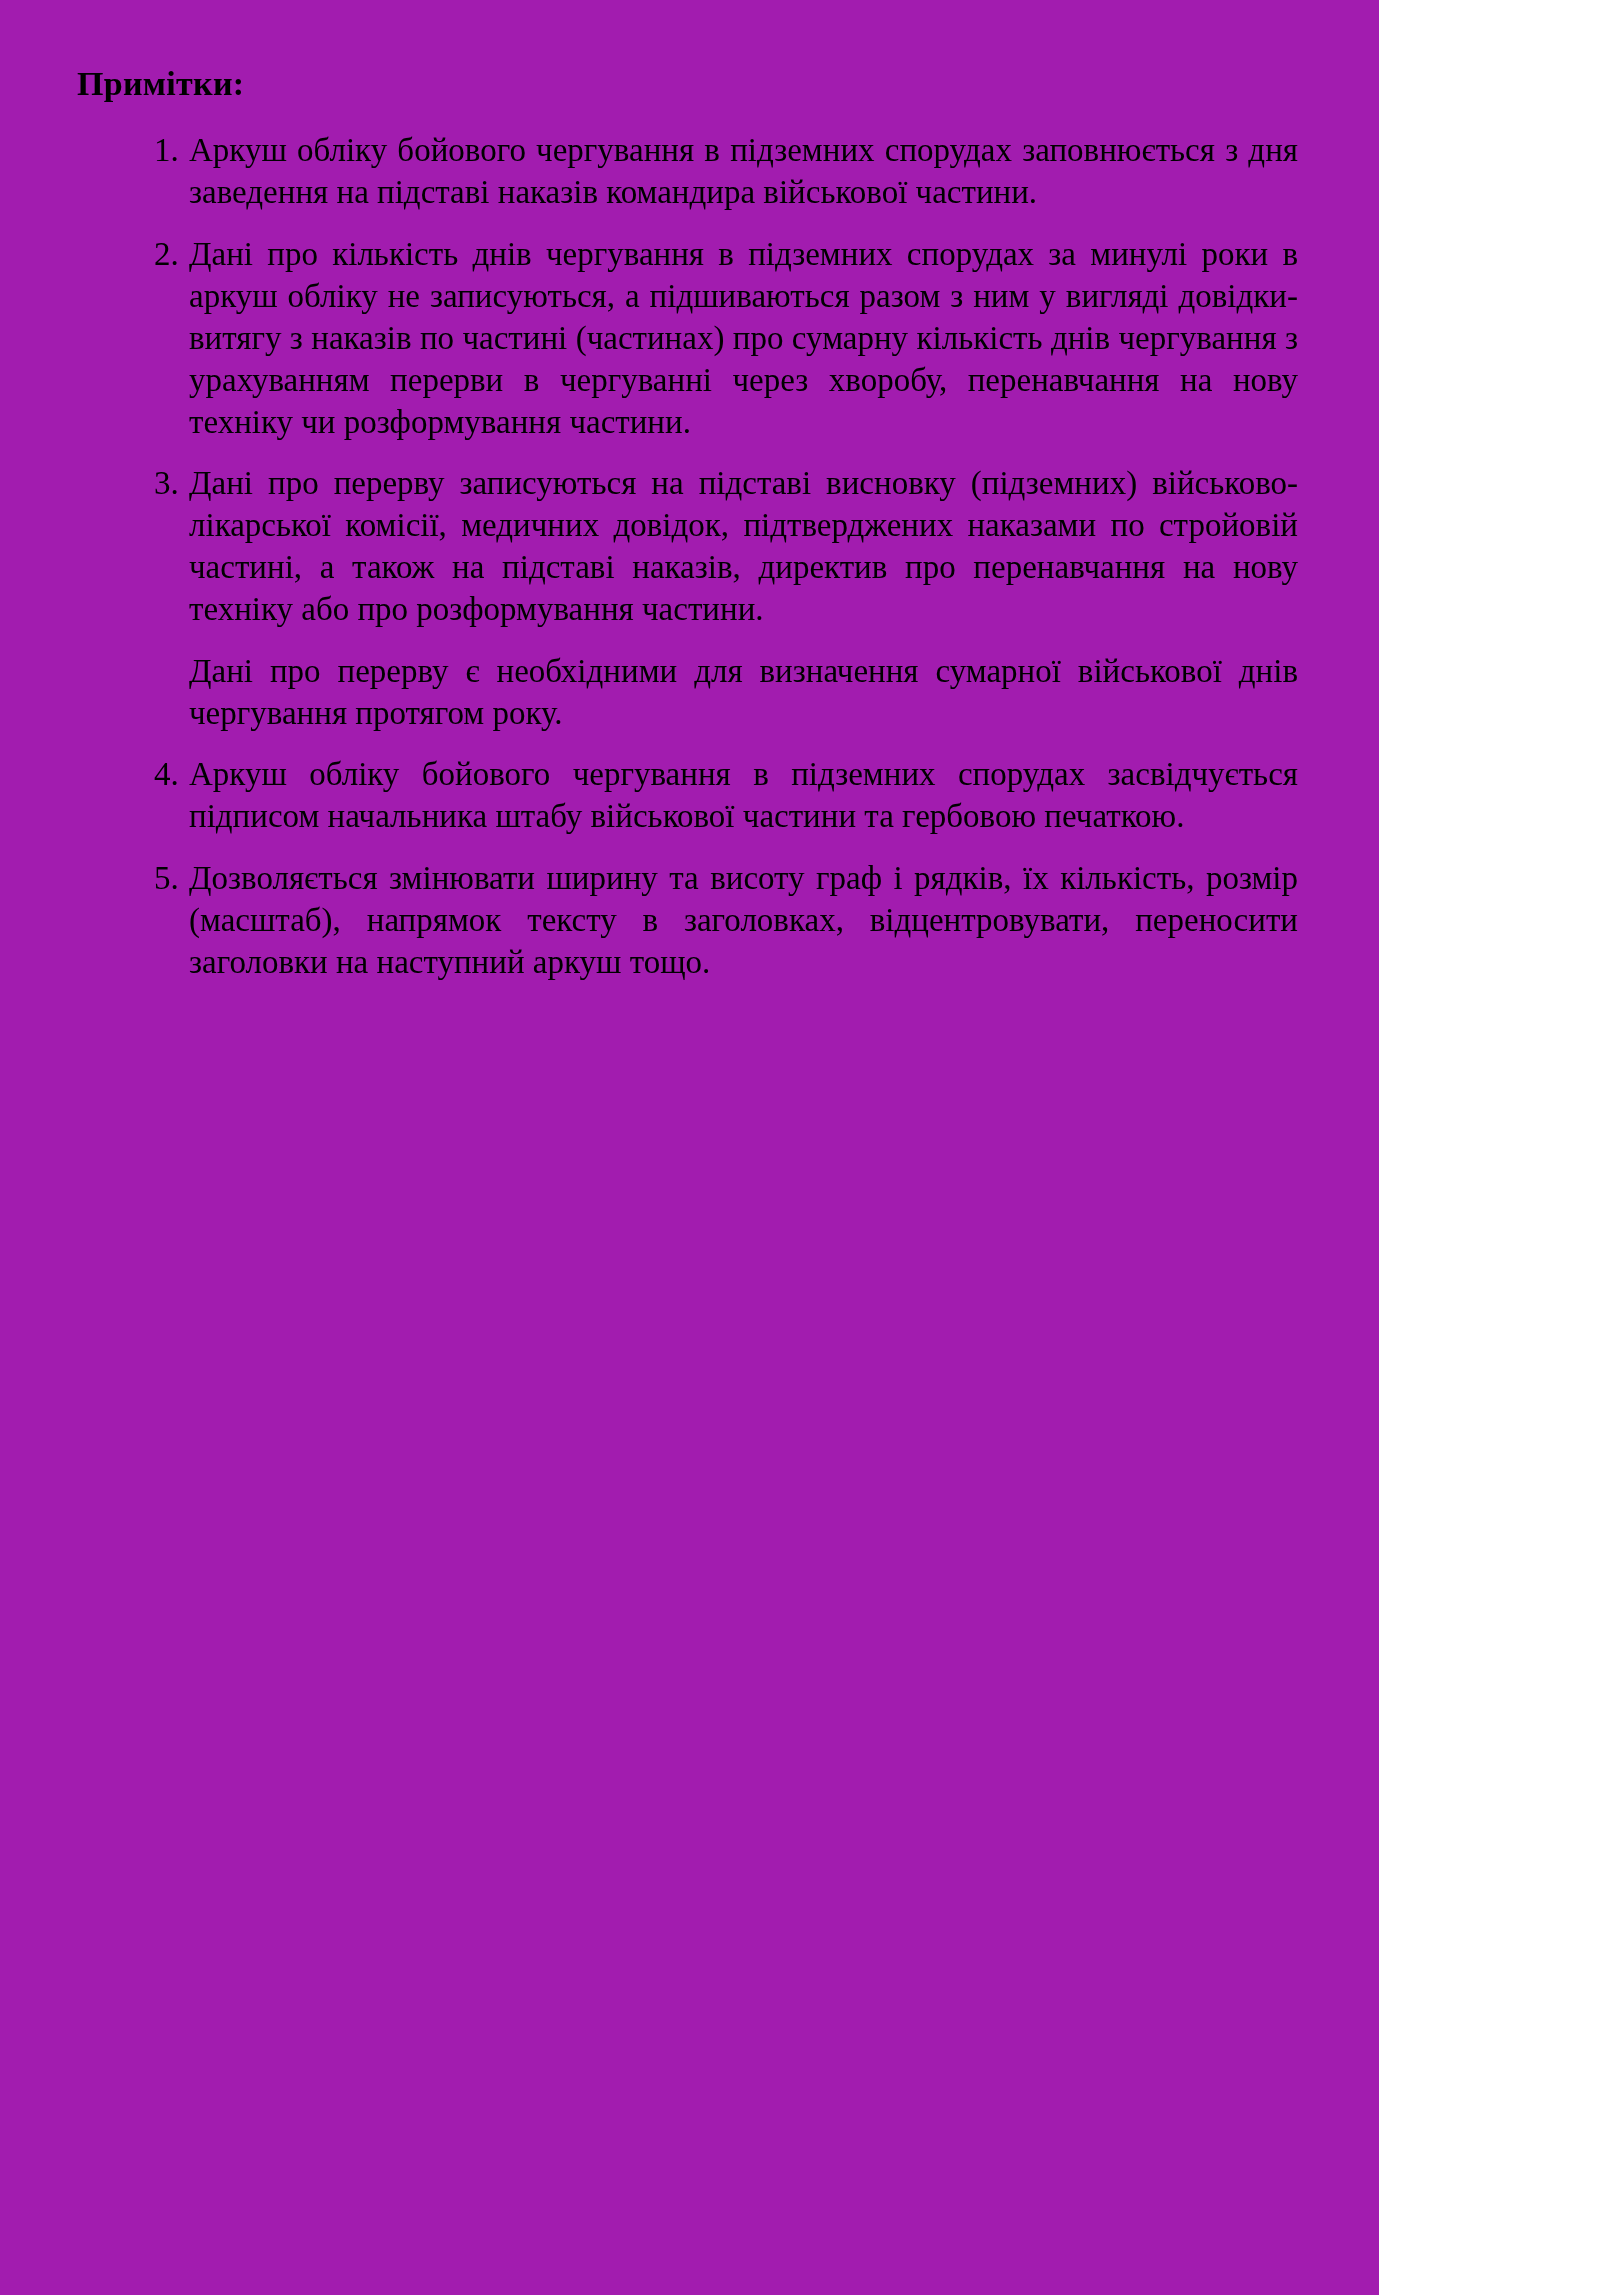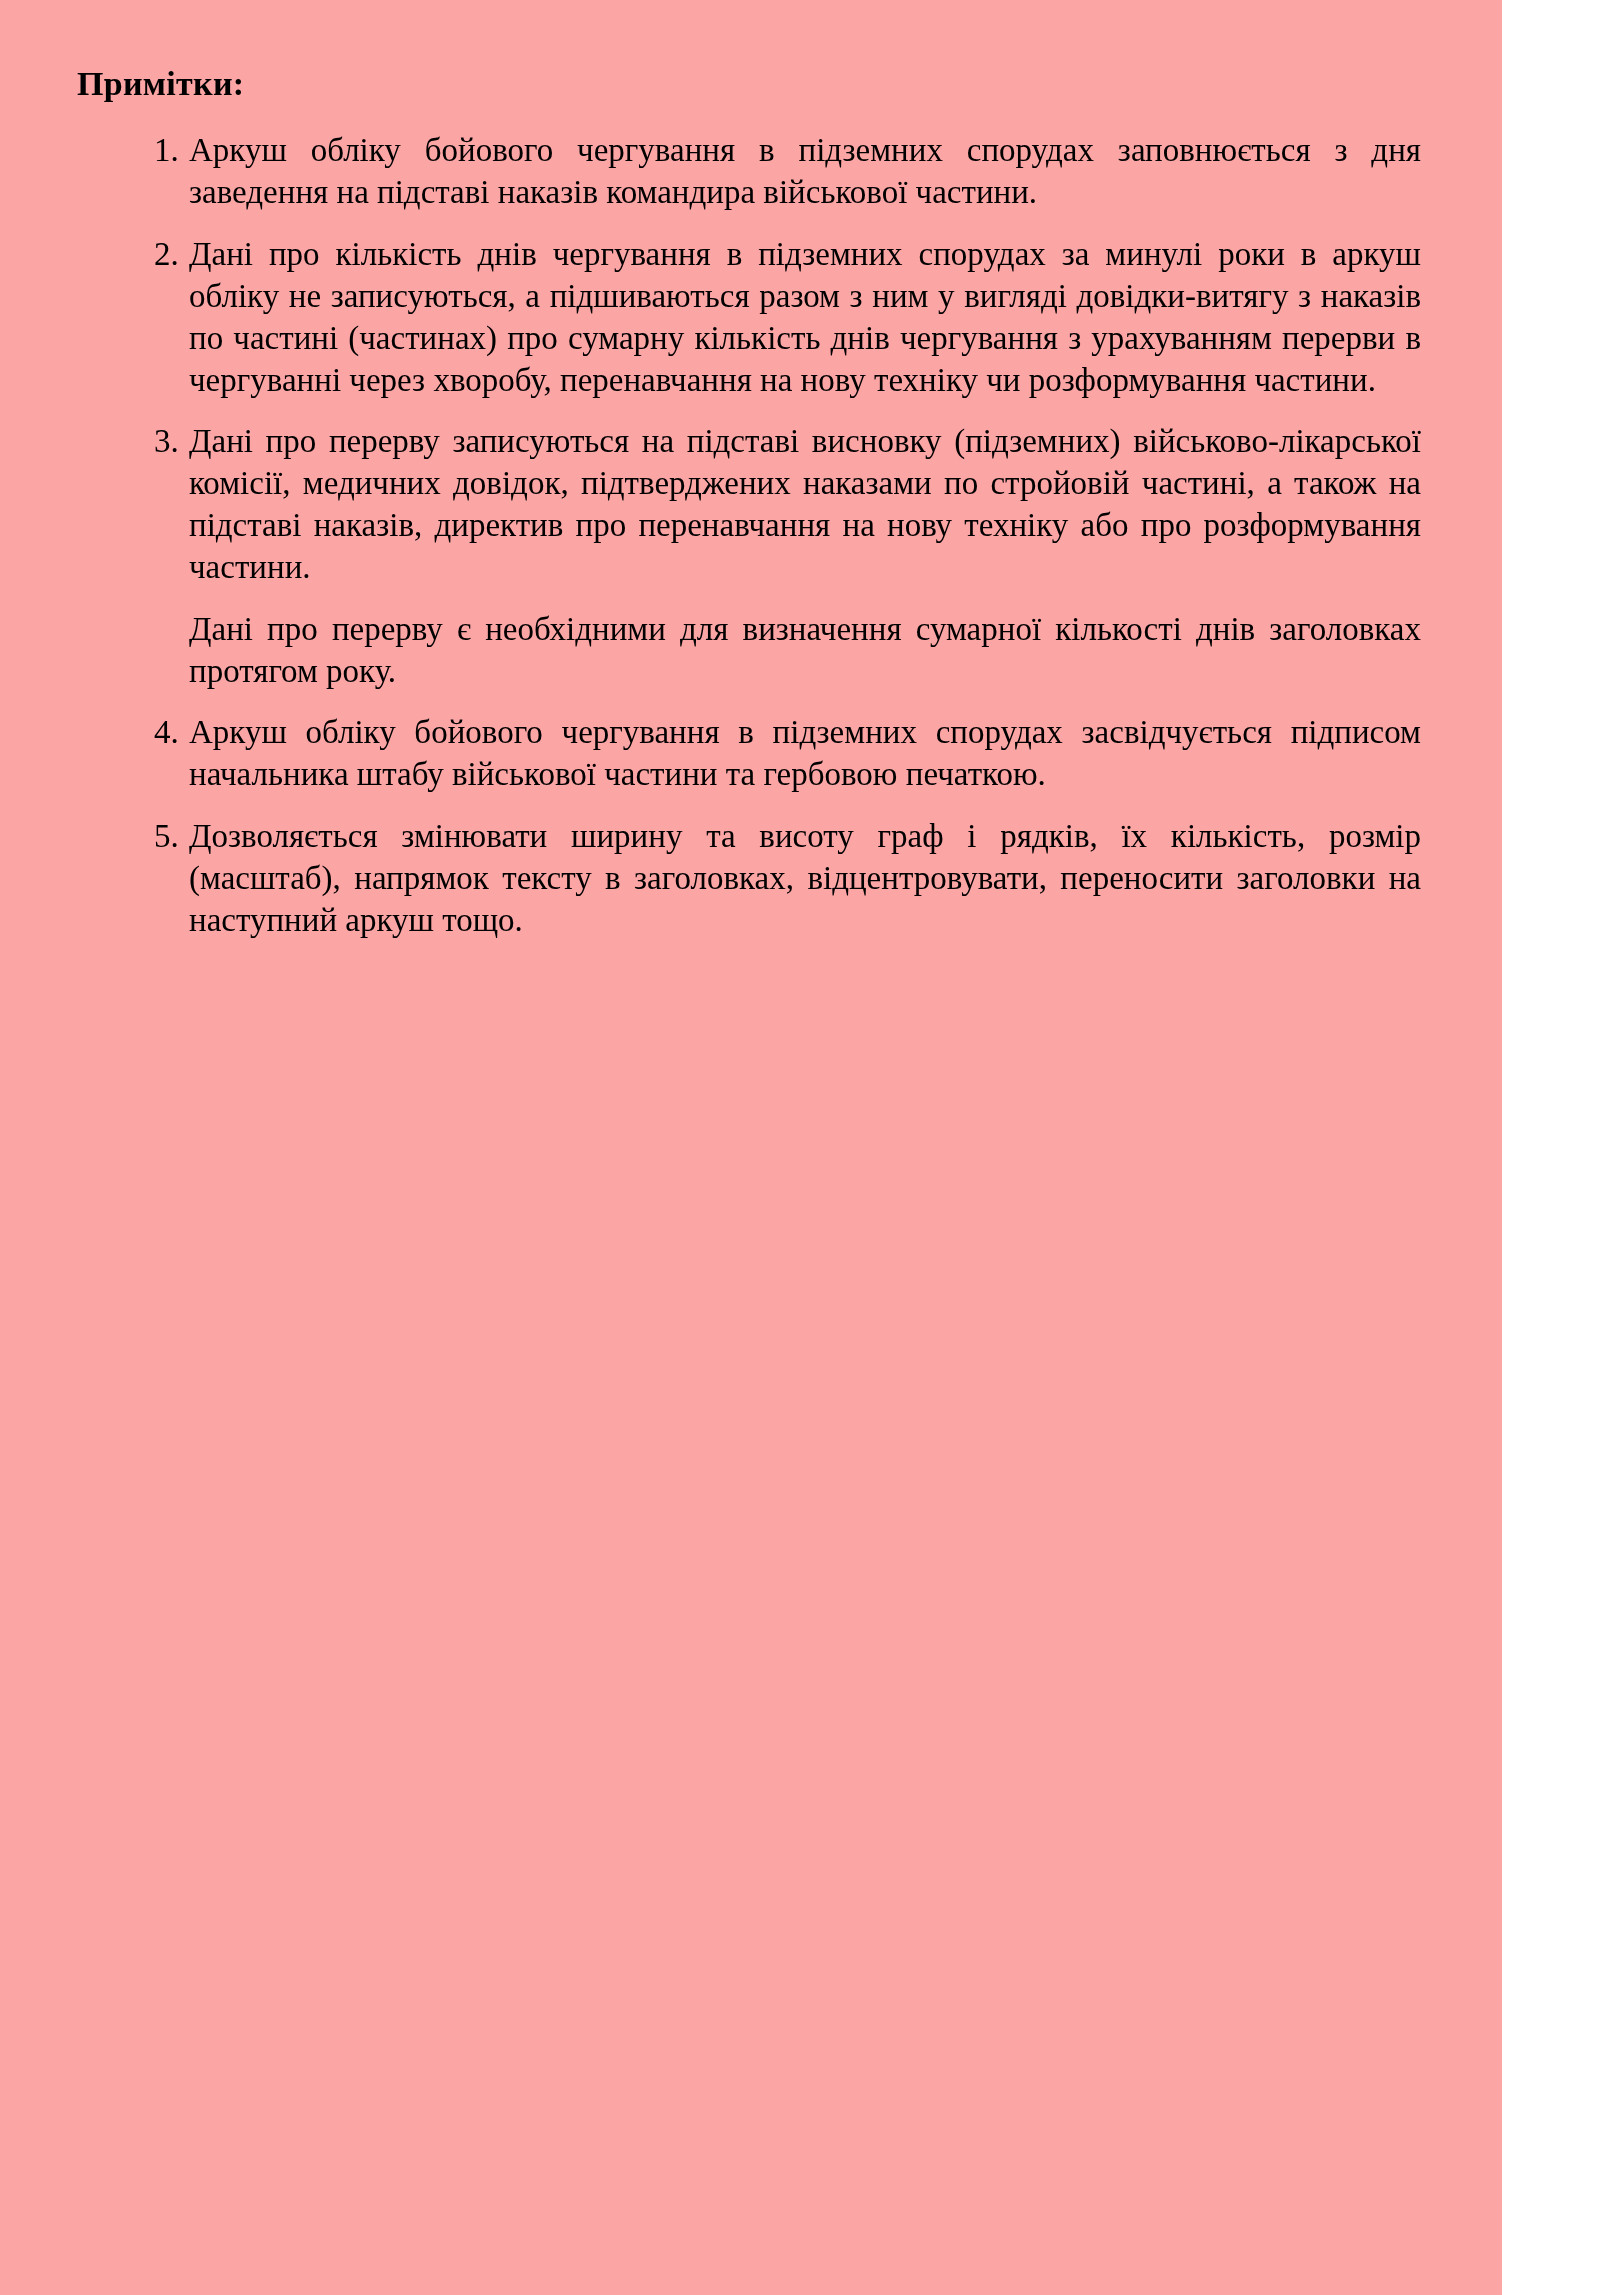--- a/index.html
+++ b/index.html
@@ -2,23 +2,23 @@
 <html lang="uk" style="font-size:10.5px"><head>
 <meta charset="utf-8">
 <style>
   html, body {
     margin: 0;
     padding: 0;
     background: #ffffff;
   }
   .page {
     position: relative;
-    width: 1502px;
+    width: 1379px;
     height: 2295px;
-    background: #fca5a5;
+    background: #a21caf;
     color: #000000;
     font-family: "Liberation Serif", "DejaVu Serif", serif;
     box-sizing: border-box;
     padding: 63px 77px 0 77px;
     overflow: hidden;
   }
   .doc-title {
     margin: 0 0 25px 0;
     font-size: 34px;
     line-height: 41px;
@@ -66,21 +66,21 @@
     </div>
 
     <div class="note-item">
       <span class="item-number">2.</span>
       <p>Дані про кількість днів чергування в підземних спорудах за минулі роки в аркуш обліку не записуються, а підшиваються разом з ним у вигляді довідки-витягу з наказів по частині (частинах) про сумарну кількість днів чергування з урахуванням перерви в чергуванні через хворобу, перенавчання на нову техніку чи розформування частини.</p>
     </div>
 
     <div class="note-item">
       <span class="item-number">3.</span>
       <p>Дані про перерву записуються на підставі висновку (підземних) військово-лікарської комісії, медичних довідок, підтверджених наказами по стройовій частині, а також на підставі наказів, директив про перенавчання на нову техніку або про розформування частини.</p>
-      <p class="second-para">Дані про перерву є необхідними для визначення сумарної кількості днів заголовках протягом року.</p>
+      <p class="second-para">Дані про перерву є необхідними для визначення сумарної військової днів чергування протягом року.</p>
     </div>
 
     <div class="note-item">
       <span class="item-number">4.</span>
       <p>Аркуш обліку бойового чергування в підземних спорудах засвідчується підписом начальника штабу військової частини та гербовою печаткою.</p>
     </div>
 
     <div class="note-item">
       <span class="item-number">5.</span>
       <p>Дозволяється змінювати ширину та висоту граф і рядків, їх кількість, розмір (масштаб), напрямок тексту в заголовках, відцентровувати, переносити заголовки на наступний аркуш тощо.</p>

